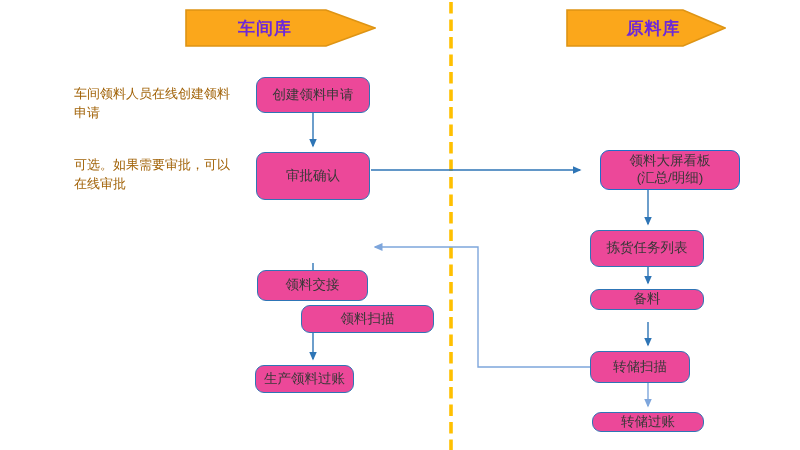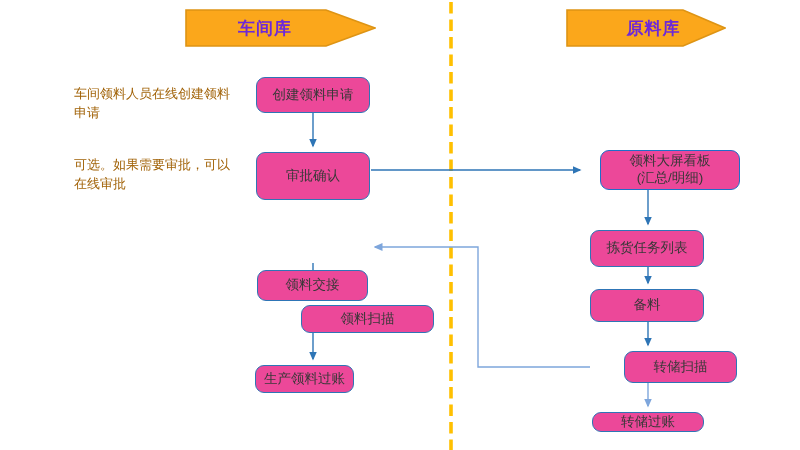--- a/index.html
+++ b/index.html
@@ -54,22 +54,22 @@
     text-align: center;
     line-height: 1.25;
   }
   .n-create   { left: 256px; top: 77px;  width: 114px; height: 36px; }
   .n-approve  { left: 256px; top: 152px; width: 114px; height: 48px; }
   .n-handover { left: 257px; top: 232px; width: 111px; height: 31px; margin-top: 38px; }
   .n-scan     { left: 257px; top: 305px; width: 133px; height: 28px; margin-left: 44px; }
   .n-posting  { left: 255px; top: 365px; width: 99px; height: 28px; }
   .n-board    { left: 600px; top: 150px; width: 140px; height: 40px; border-color: #1E6FC8; }
   .n-picklist { left: 590px; top: 230px; width: 114px; height: 37px; }
-  .n-prep     { left: 590px; top: 289px; width: 114px; height: 33px; text-align: center; }
-  .n-tscan    { left: 624px; top: 351px; width: 113px; height: 32px; }
+  .n-prep     { left: 590px; top: 289px; width: 114px; height: 21px; text-align: center; }
+  .n-tscan    { left: 590px; top: 351px; width: 100px; height: 32px; }
   .n-tpost    { left: 592px; top: 412px; width: 112px; height: 20px; }
   
   .wires { position: absolute; left: 0; top: 0; width: 800px; height: 450px; pointer-events: none; }
 </style>
 </head>
 <body>
 
 <div class="slide">
 
   <svg class="wires" viewBox="0 0 800 450" xmlns="http://www.w3.org/2000/svg">

